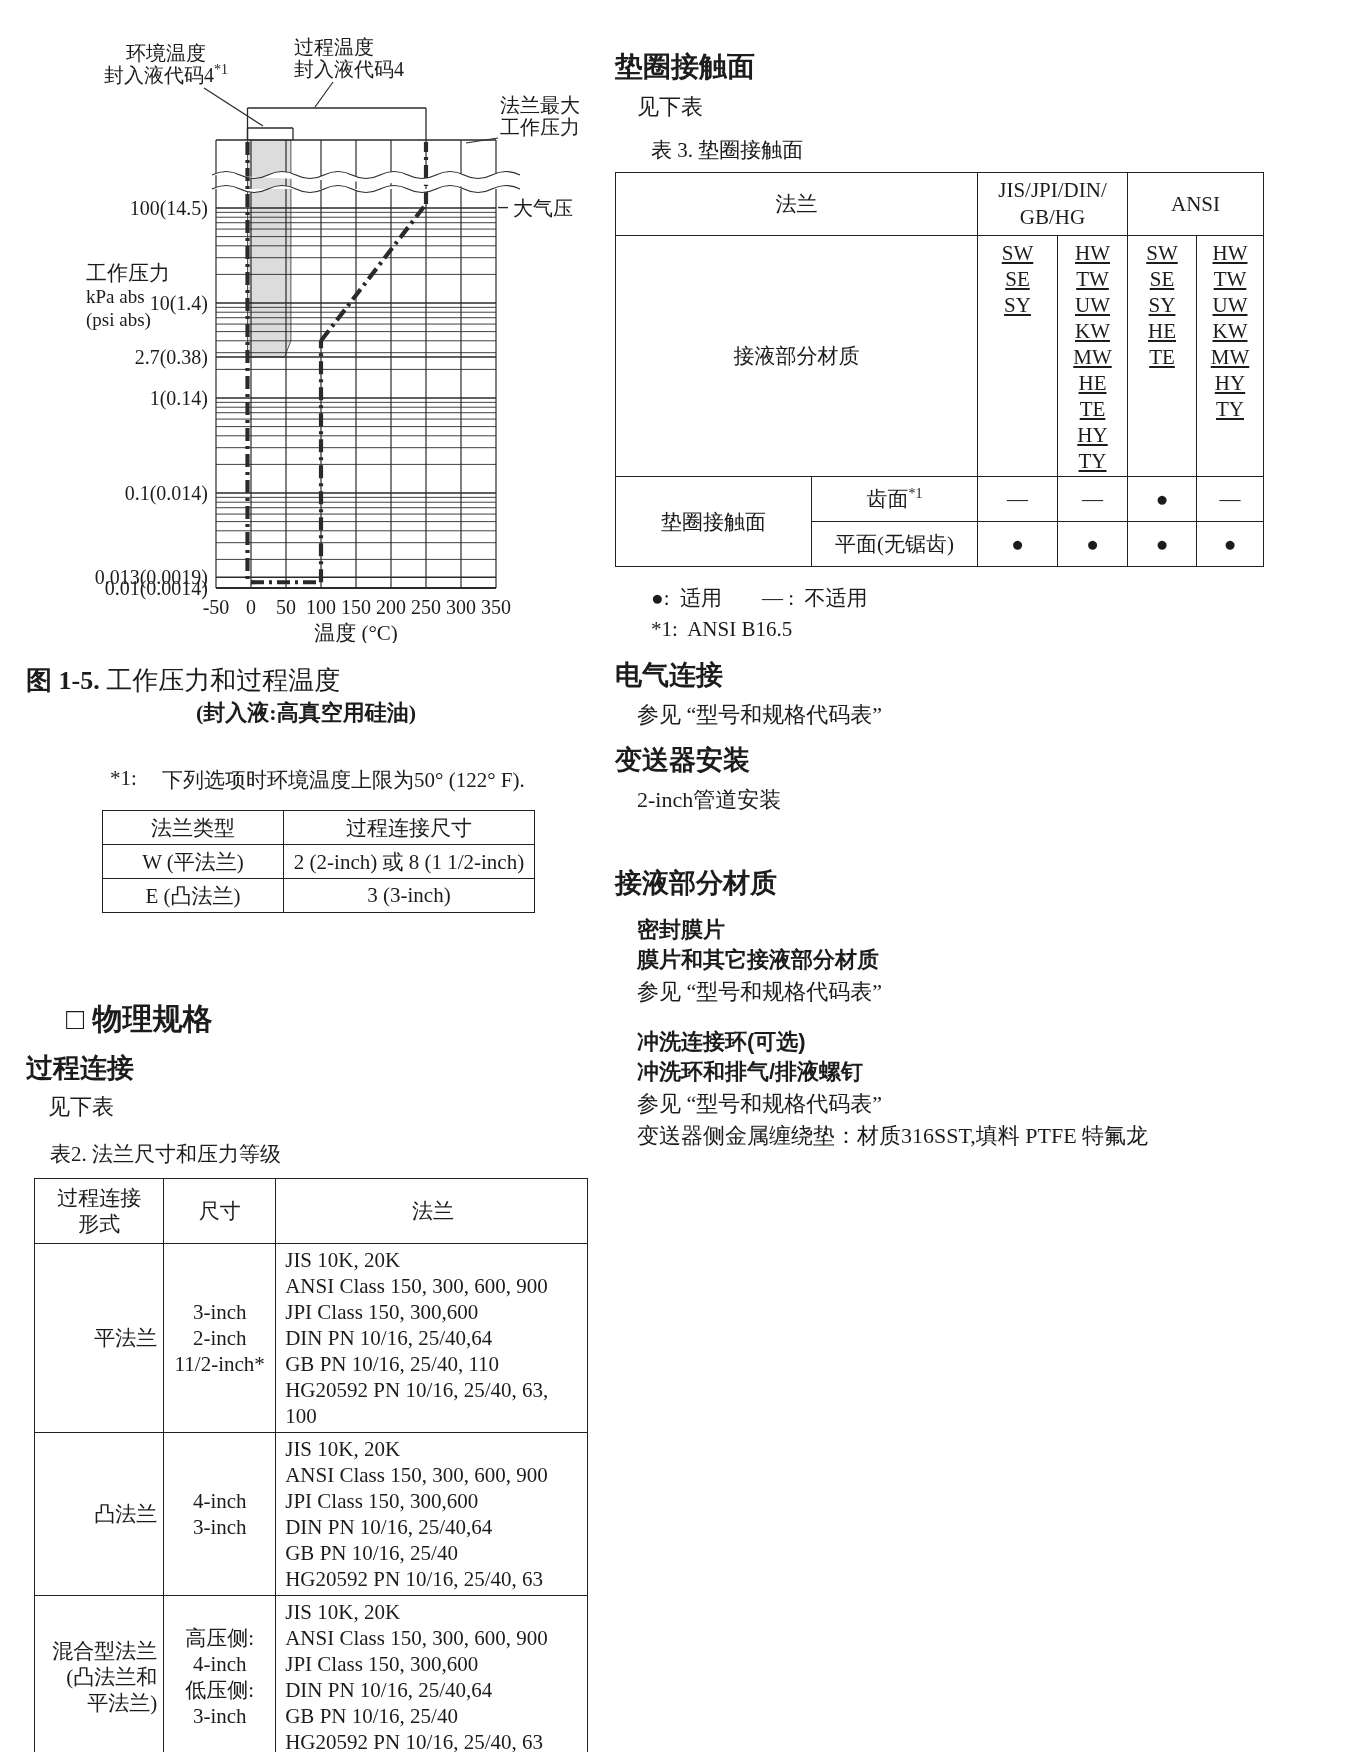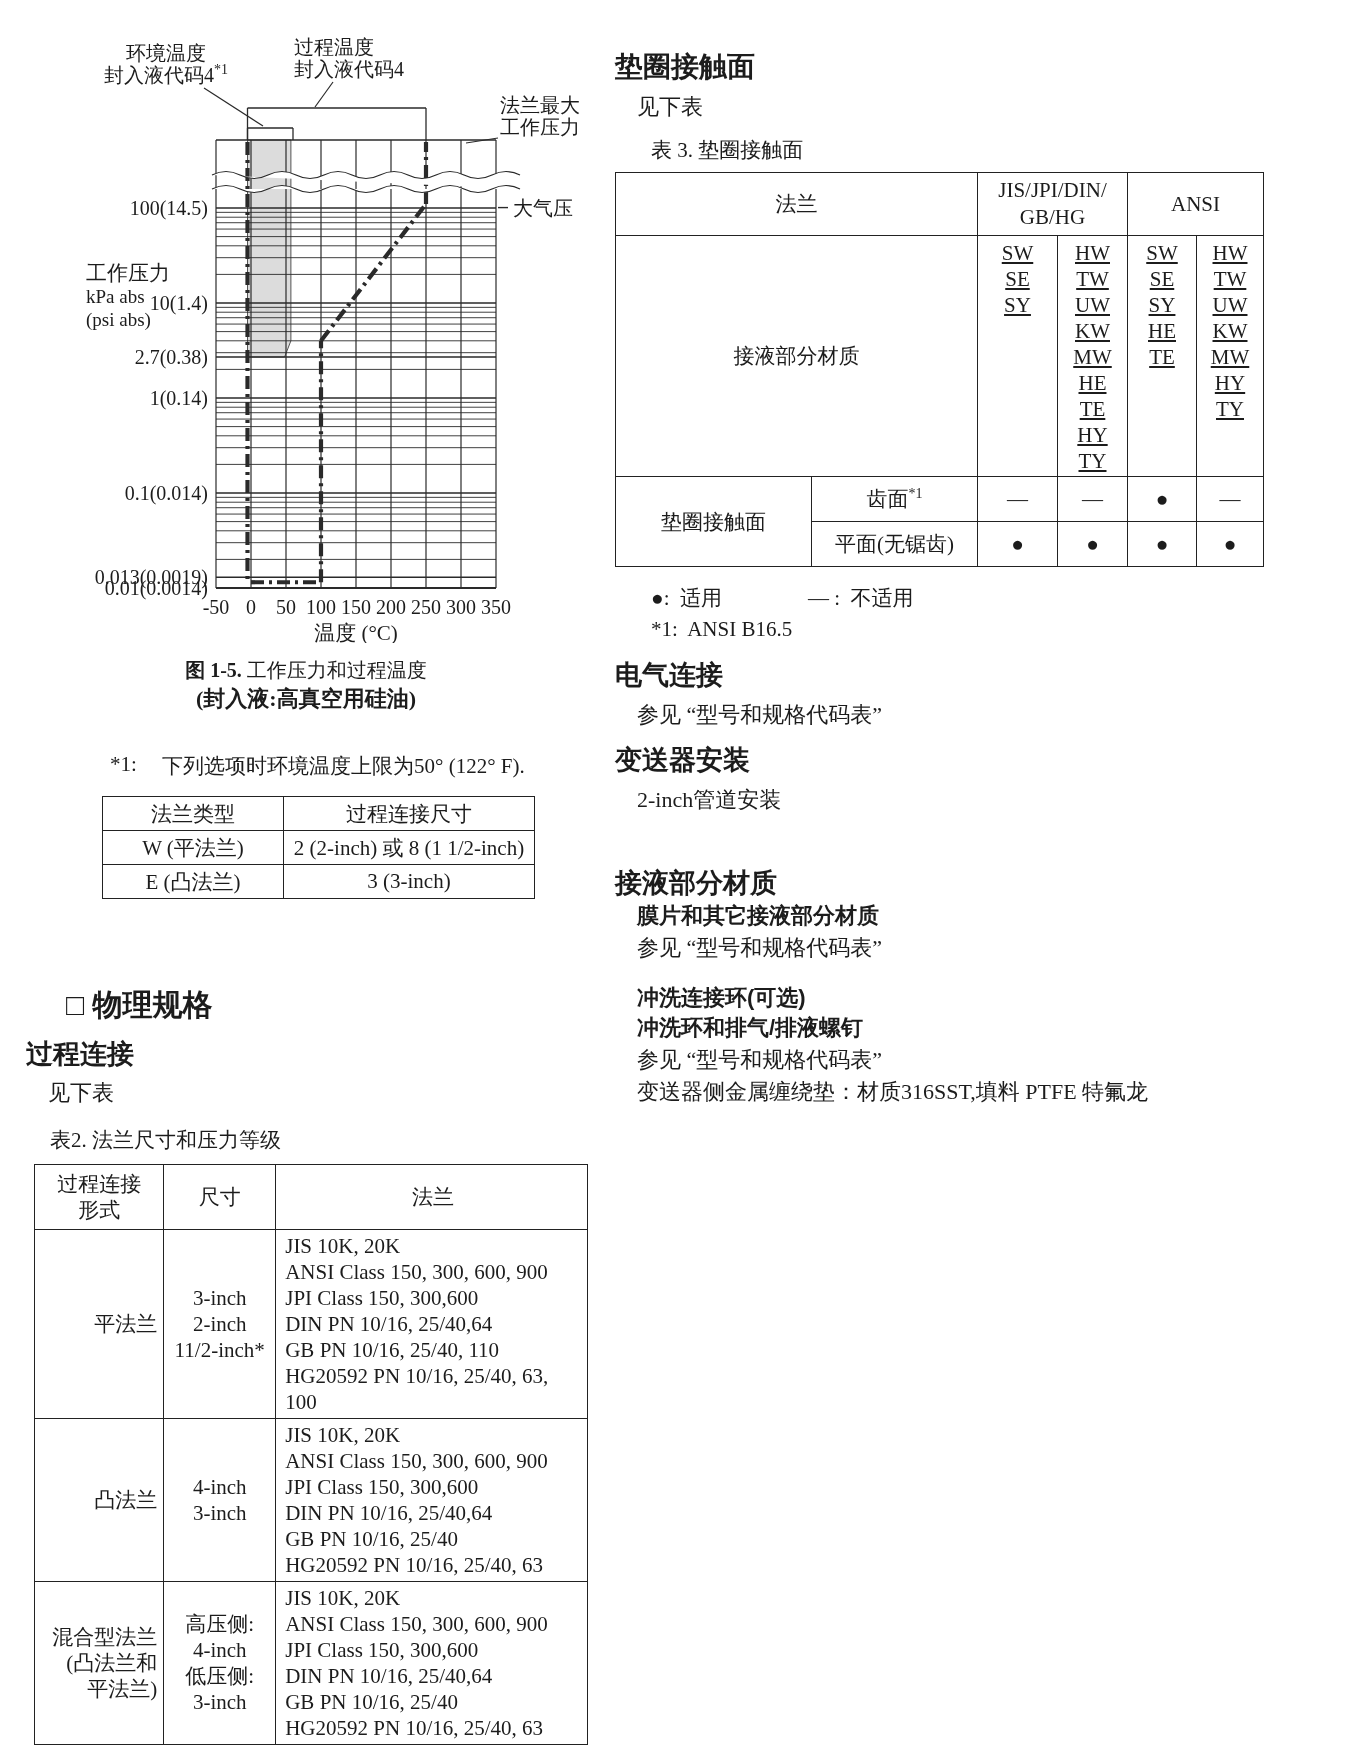--- a/index.html
+++ b/index.html
@@ -15,21 +15,21 @@
   .h-big{font-family:"Liberation Sans","DejaVu Sans",sans-serif;font-weight:bold;
          font-size:30px;margin:0;}
   .h-sec{font-family:"Liberation Sans","DejaVu Sans",sans-serif;font-weight:bold;
          font-size:27px;margin:0;}
   .h-sub{font-family:"Liberation Sans","DejaVu Sans",sans-serif;font-weight:bold;
          font-size:22px;margin:0;}
   .body-text{font-size:22px;}
   .ind1{margin-left:22px;}
 
   
-  .fig-caption{width:560px;text-align:center;font-size:20px;margin-top:10px;}
+  .fig-caption{width:560px;text-align:left;font-size:26px;margin-top:16px;}
   .fig-caption .cap-prefix{font-weight:bold;}
   .fig-caption2{width:560px;text-align:center;font-size:22px;font-weight:bold;}
   .footnote1{display:flex;margin-left:84px;margin-top:38px;font-size:21px;}
   .footnote1 .fn-mark{width:52px;flex:0 0 52px;}
 
   
   table{border-collapse:collapse;}
   .t1{margin:16px 0 0 76px;font-size:21px;}
   .t1 td{border:1.6px solid #222;text-align:center;padding:2px 6px;height:29px;margin-top:40px;}
   .t1 .c1{width:168px;} .t1 .c2{width:238px;}
@@ -46,21 +46,21 @@
 
   
   .t3caption{font-size:21px;margin:14px 0 0 36px;}
   .t3{margin-top:8px;font-size:21px;}
   .t3 td{border:1.8px solid #222;text-align:center;vertical-align:middle;padding:2px 4px;}
   .t3 .codes{vertical-align:top;line-height:26px;padding-top:4px;text-decoration:underline;}
   .t3 .hdr{height:58px;line-height:27px;}
   .t3 .rowlab{height:40px;}
   .t3 sup{font-size:14px;}
   .legend{margin:16px 0 0 36px;font-size:21px;line-height:31px;}
-  .legend .gap{margin-left:86px;}
+  .legend .gap{margin-left:40px;}
 
   .r-h{margin-top:12px;}
   .r-txt{font-size:22px;margin-top:7px;}
   .b-line{font-size:22px;margin-top:2px;}
   svg text{fill:#1c1c1c;}
 </style>
 </head>
 <body>
 
 <div class="page">
@@ -330,20 +330,21 @@
       <div class="keep">*1:  ANSI B16.5</div>
     </div>
 
     <h2 class="h-sec r-h">电气连接</h2>
     <div class="r-txt ind1">参见 “型号和规格代码表”</div>
 
     <h2 class="h-sec r-h">变送器安装</h2>
     <div class="r-txt ind1">2-inch管道安装</div>
 
     <h2 class="h-sec" style="margin-top:50px;">接液部分材质</h2>
+    <div class="h-sub ind1" style="margin-top:14px;">密封膜片</div>
     <div class="h-sub ind1">膜片和其它接液部分材质</div>
     <div class="b-line ind1">参见 “型号和规格代码表”</div>
 
     <div class="h-sub ind1" style="margin-top:20px;">冲洗连接环(可选)</div>
     <div class="h-sub ind1">冲洗环和排气/排液螺钉</div>
     <div class="b-line ind1">参见 “型号和规格代码表”</div>
     <div class="b-line ind1">变送器侧金属缠绕垫：材质316SST,填料 PTFE 特氟龙</div>
   </div>
 </div>
 

